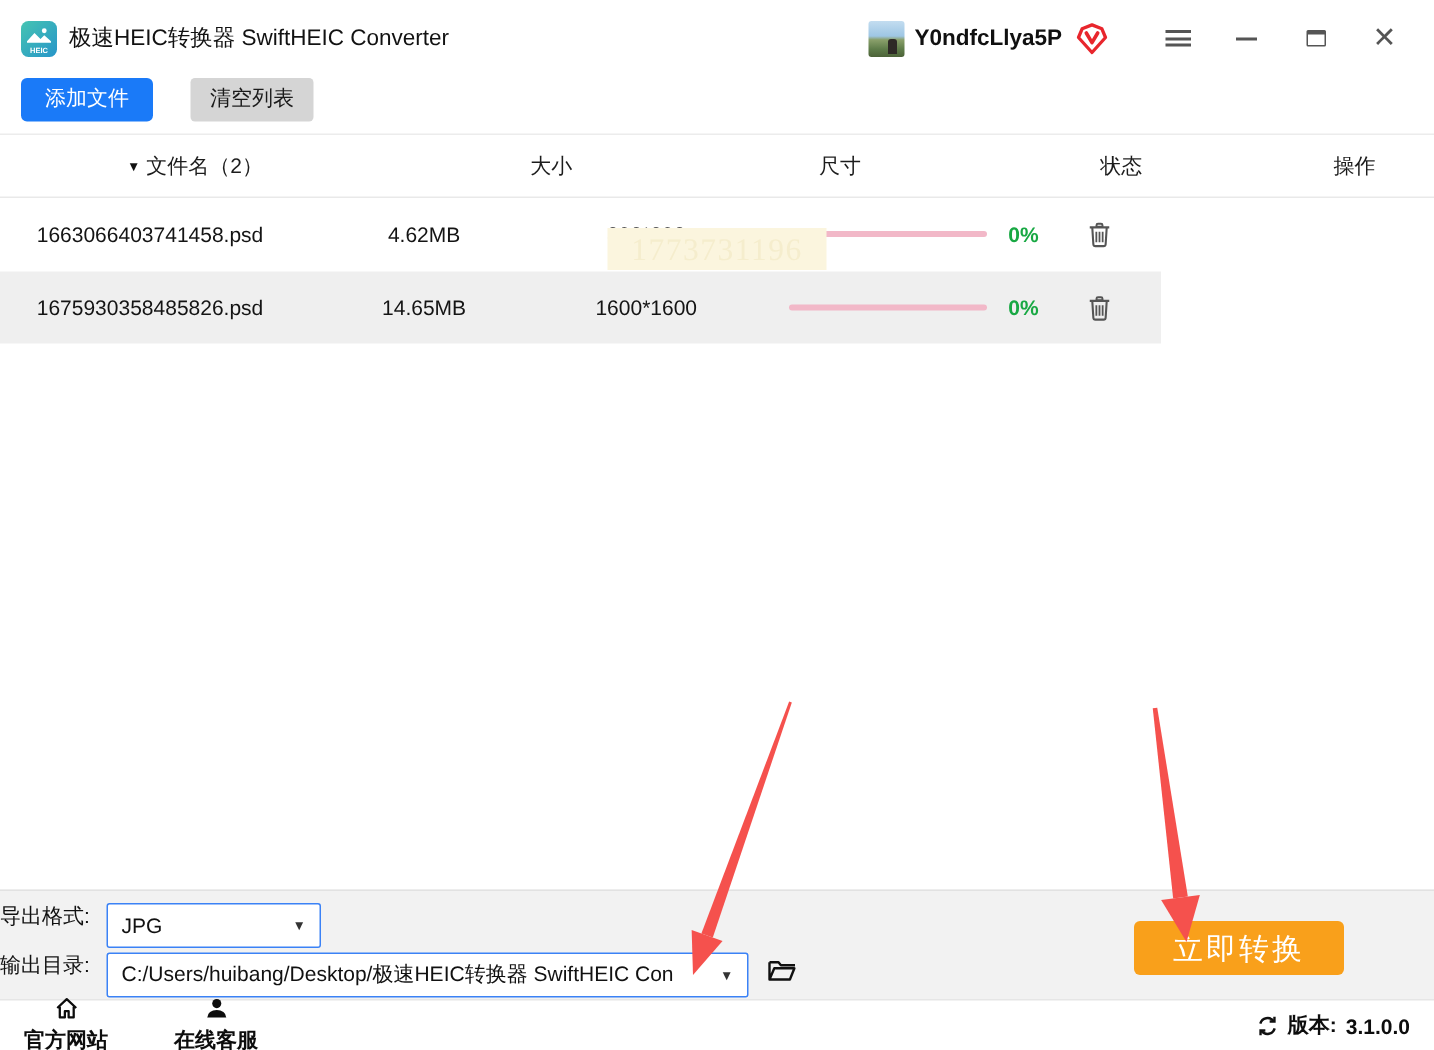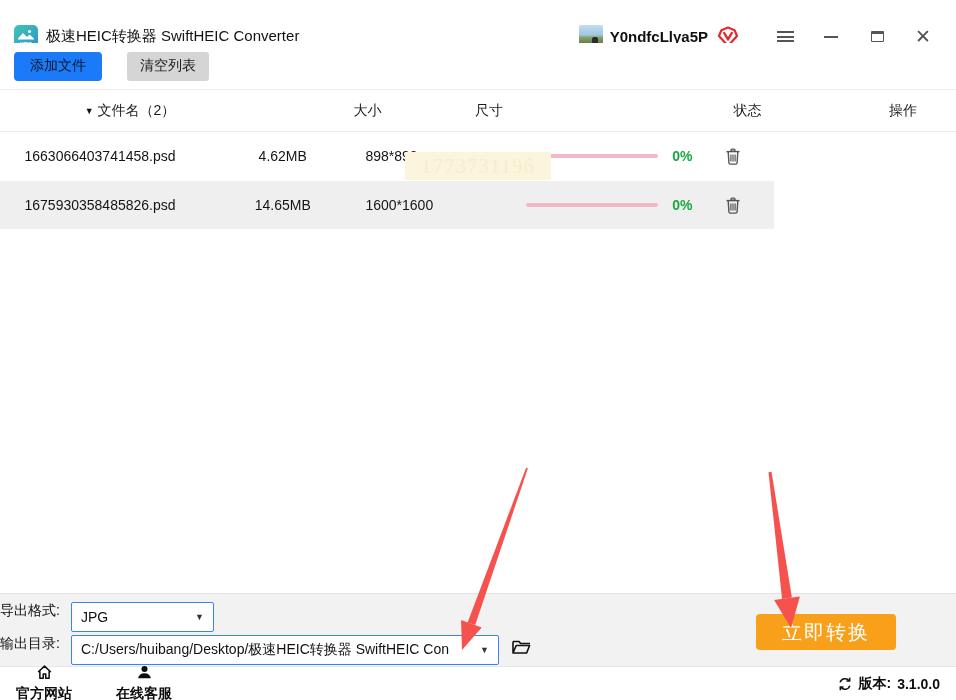--- a/index.html
+++ b/index.html
@@ -1,55 +1,55 @@
 <!DOCTYPE html>
 <html><head>
 <meta charset="utf-8">
 <style>
   * { margin:0; padding:0; box-sizing:border-box; }
   html,body { width:956px; height:700px; }
   body { font-family:"Liberation Sans","DejaVu Sans",sans-serif; background:#fff; color:#111; }
   #app { position:relative; width:956px; height:700px; overflow:hidden; background:#fff; }
 
   
-  .titlebar { position:absolute; top:16px; left:0; width:956px; height:42px;
+  .titlebar { position:absolute; top:5px; left:0; width:956px; height:42px;
     display:flex; align-items:center; padding:0 10px 0 14px; background:#fff; border-bottom:1px solid #ececec; }
   .app-icon { width:24px; height:24px; margin-right:8px; flex:0 0 auto; }
   .app-title { font-size:15px; font-weight:500; color:#121212; }
   .tb-right { margin-left:auto; display:flex; align-items:center; }
   .avatar { width:24px; height:24px; border-radius:2px; margin-right:7px;
     background:linear-gradient(180deg,#c3ddf0 0%,#9ec6e4 42%,#8aa06b 52%,#5e7c49 78%,#4c6238 100%);
     position:relative; overflow:hidden; }
   .avatar:after { content:""; position:absolute; right:5px; bottom:2px; width:6px; height:10px;
     background:#2e2a26; border-radius:2px 2px 0 0; }
   .username { font-size:15px; font-weight:700; color:#101010; margin-right:8px;text-align:center; }
   .vip { width:24px; height:24px; margin-right:22px; }
   .winbtn { width:46px; height:42px; display:flex; align-items:center; justify-content:center; color:#555; cursor:default; }
   .hamburger span { display:block; width:17px; height:2px; background:#555; margin:2.5px 0; }
   .min-glyph { width:14px; height:2px; background:#555; }
   .max-glyph { width:13px; height:11px; border:1.5px solid #555; border-top:3px solid #555; border-radius:1px; }
   .close-glyph { font-size:19px; line-height:1; color:#555; }
 
   
   .toolbar { position:absolute; top:43px; left:0; width:956px; height:47px;
     display:flex; align-items:center; padding-left:14px; background:#fff; border-bottom:1px solid #ececec; }
-  .btn-blue { height:29px; padding:0 16px; border:none; border-radius:4px; background:#1a7af8; color:#0f172a;
+  .btn-blue { height:29px; padding:0 16px; border:none; border-radius:4px; background:#1a7af8; color:#ffffff;
     font-size:14px; font-family:inherit; margin-right:30px; }
   .btn-gray { height:29px; padding:0 13px; border:none; border-radius:3px; background:#d5d5d5; color:#1a1a1a;
     font-size:14px; font-family:inherit; margin-left:-5px; }
 
   
   .thead { position:absolute; top:90px; left:0; width:956px; height:42px; display:flex; align-items:center;
     background:#fff; border-bottom:1px solid #e9e9e9; font-size:14px; color:#1c1c1c; }
   .trow { position:absolute; left:0; width:774px; height:48px; display:flex; align-items:center; font-size:14px; color:#141414; }
   .row-0 { top:132px; background:#fff; }
   .row-1 { top:181px; background:#efefef; }
   .col-name { width:260px; text-align:center; display:flex; align-items:center; justify-content:center; }
   .col-size { width:215px; text-align:center; }
-  .col-dims { width:170px; }
+  .col-dims { width:170px; text-align:center; }
   .col-status { width:205px; display:flex; align-items:center; justify-content:center; }
   .col-action { width:106px; display:flex; align-items:center; justify-content:center; }
   .sort-arrow { font-size:9px; margin-right:4px; color:#111; }
   .pbar { width:132px; height:4px; border-radius:2px; background:#f2b8c8; margin-left:30px; }
   .pct { font-size:14px; font-weight:700; color:#18a843; margin-left:14px; }
   .trash { width:18px; height:19px; cursor:pointer; }
 
   
   .watermark { position:absolute; left:405px; top:152px; width:146px; height:28px;
     background:#fbf5de; color:#f5edcd; font-family:"Liberation Serif","DejaVu Serif",serif;

